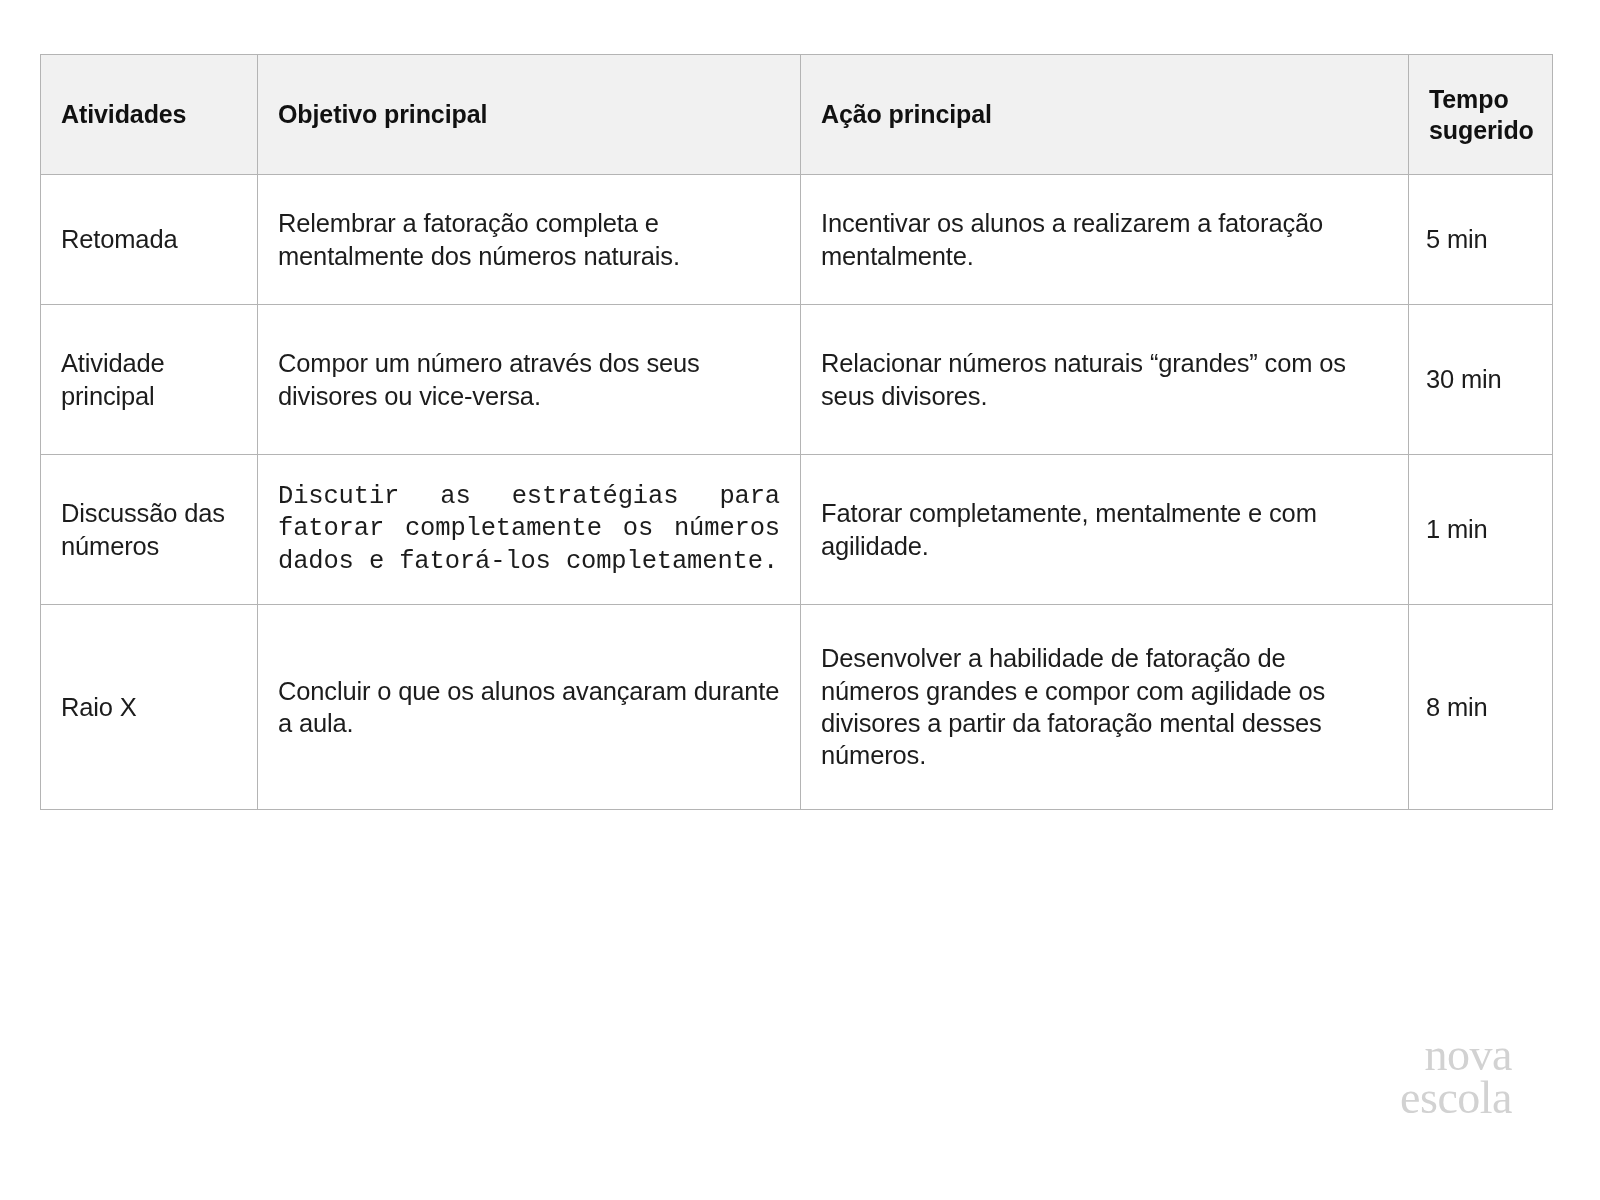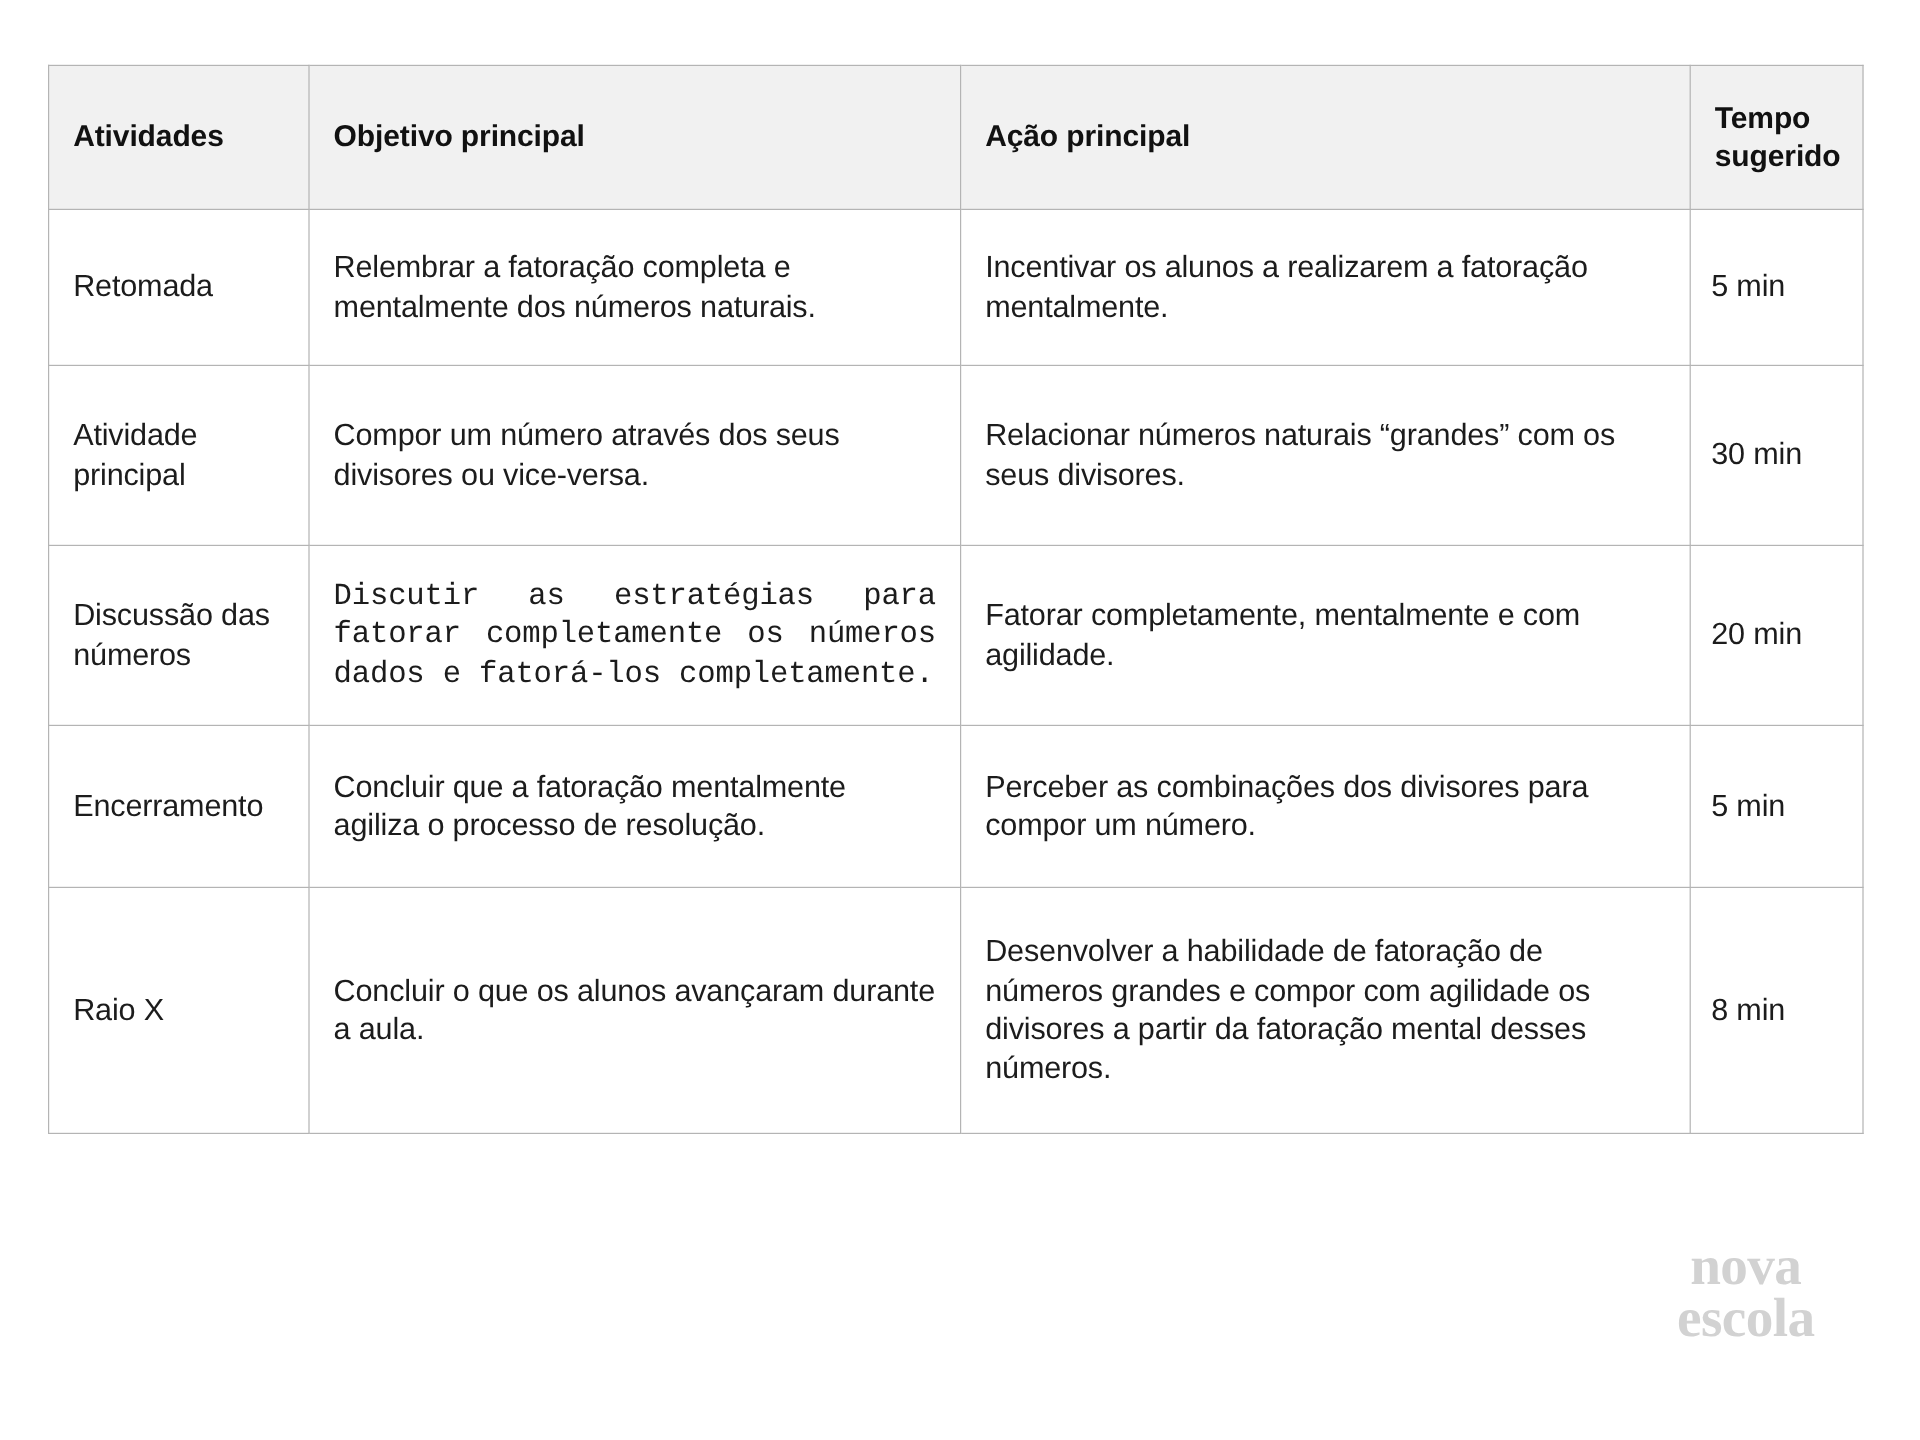--- a/index.html
+++ b/index.html
@@ -88,24 +88,24 @@
   tr.r1 td { height: 150px; }
   tr.r2 td { height: 150px; }
   tr.r3 td { height: 135px; }
   tr.r4 td { height: 205px; }
 
   
   .brand-logo {
     position: absolute;
     right: 48px;
     bottom: 80px;
-    text-align: center;
+    text-align: right;
     font-family: "Liberation Serif", serif;
     font-size: 46px;
-    font-weight: bold;
+    font-weight: normal;
     line-height: 0.95;
     color: #d2d2d2;
     letter-spacing: -0.5px;
     user-select: none;
   }
   .brand-logo .line {
     display: block;
   }
 </style>
 </head>
@@ -141,29 +141,23 @@
         <td class="col-activity">Atividade principal</td>
         <td class="col-objective">Compor um número através dos seus divisores ou vice-versa.</td>
         <td class="col-action">Relacionar números naturais “grandes” com os seus divisores.</td>
         <td class="col-time">30 min</td>
       </tr>
 
       <tr class="r2">
         <td class="col-activity">Discussão das números</td>
         <td class="col-objective justify">Discutir as estratégias para fatorar completamente os números dados e fatorá-los completamente.</td>
         <td class="col-action">Fatorar completamente, mentalmente e com agilidade.</td>
-        <td class="col-time">20 min</td>
+        <td class="col-time">1 min</td>
       </tr>
 
-      <tr class="r3">
-        <td class="col-activity">Encerramento</td>
-        <td class="col-objective">Concluir que a fatoração mentalmente agiliza o processo de resolução.</td>
-        <td class="col-action">Perceber as combinações dos divisores para compor um número.</td>
-        <td class="col-time">5 min</td>
-      </tr>
 
       <tr class="r4">
         <td class="col-activity">Raio X</td>
         <td class="col-objective">Concluir o que os alunos avançaram durante a aula.</td>
         <td class="col-action">Desenvolver a habilidade de fatoração de números grandes e compor com agilidade os divisores a partir da fatoração mental desses números.</td>
         <td class="col-time">8 min</td>
       </tr>
 
     </tbody>
   </table>

